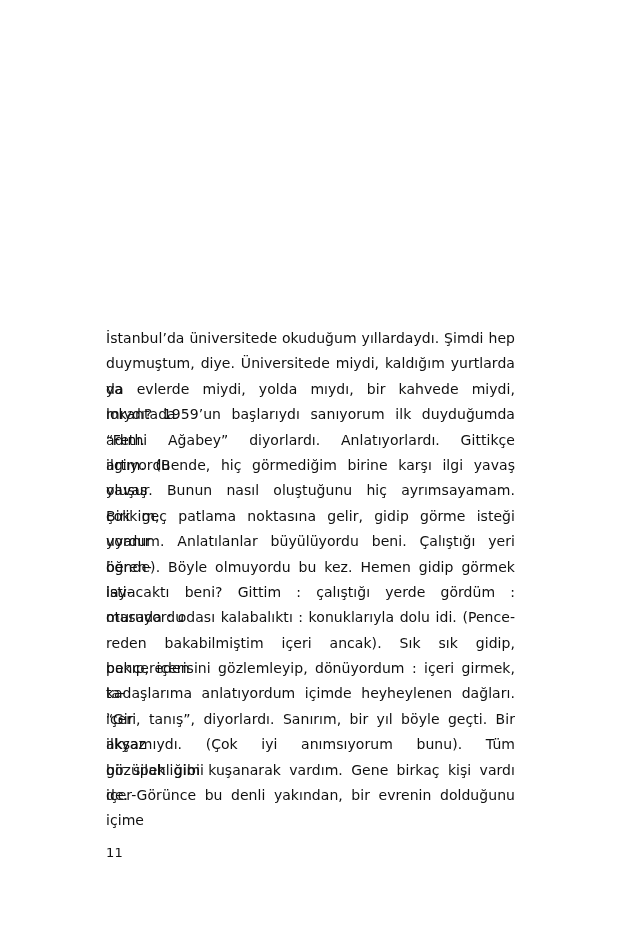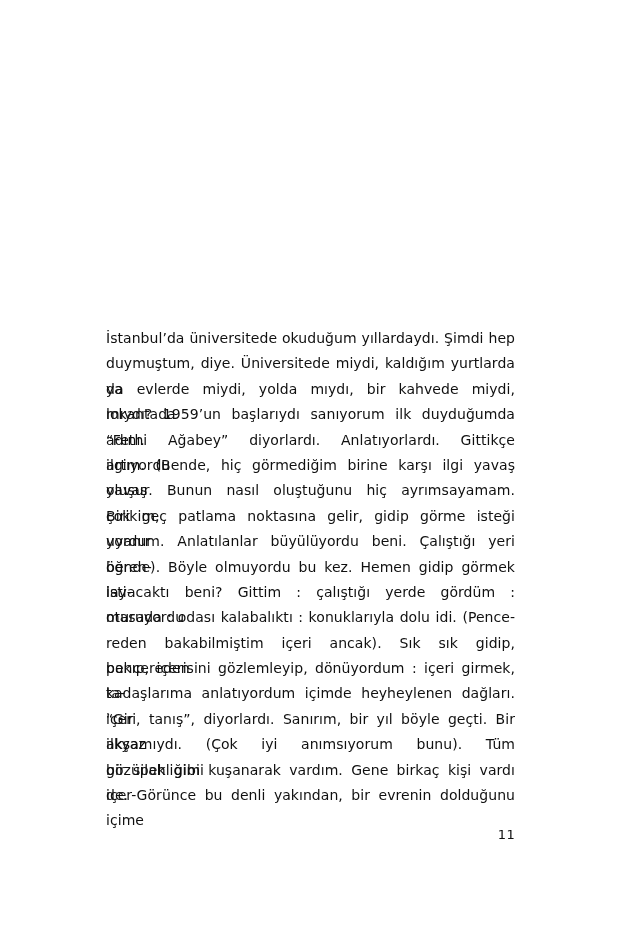--- a/index.html
+++ b/index.html
@@ -52,23 +52,22 @@
     white-space: pre-wrap;
     height: 25.4px;
   }
   .line.last {
     text-align-last: left;
   }
 
   .page-number {
     position: absolute;
     left: 106px;
-    top: 827px;
+    top: 845px;
     width: 409px;
-    text-align: right;
     color: #101010;
     font-size: 13px;
     line-height: 16px;
     letter-spacing: 0.3px;
   }
 </style>
 </head>
 <body>
 
 <div class="page">

